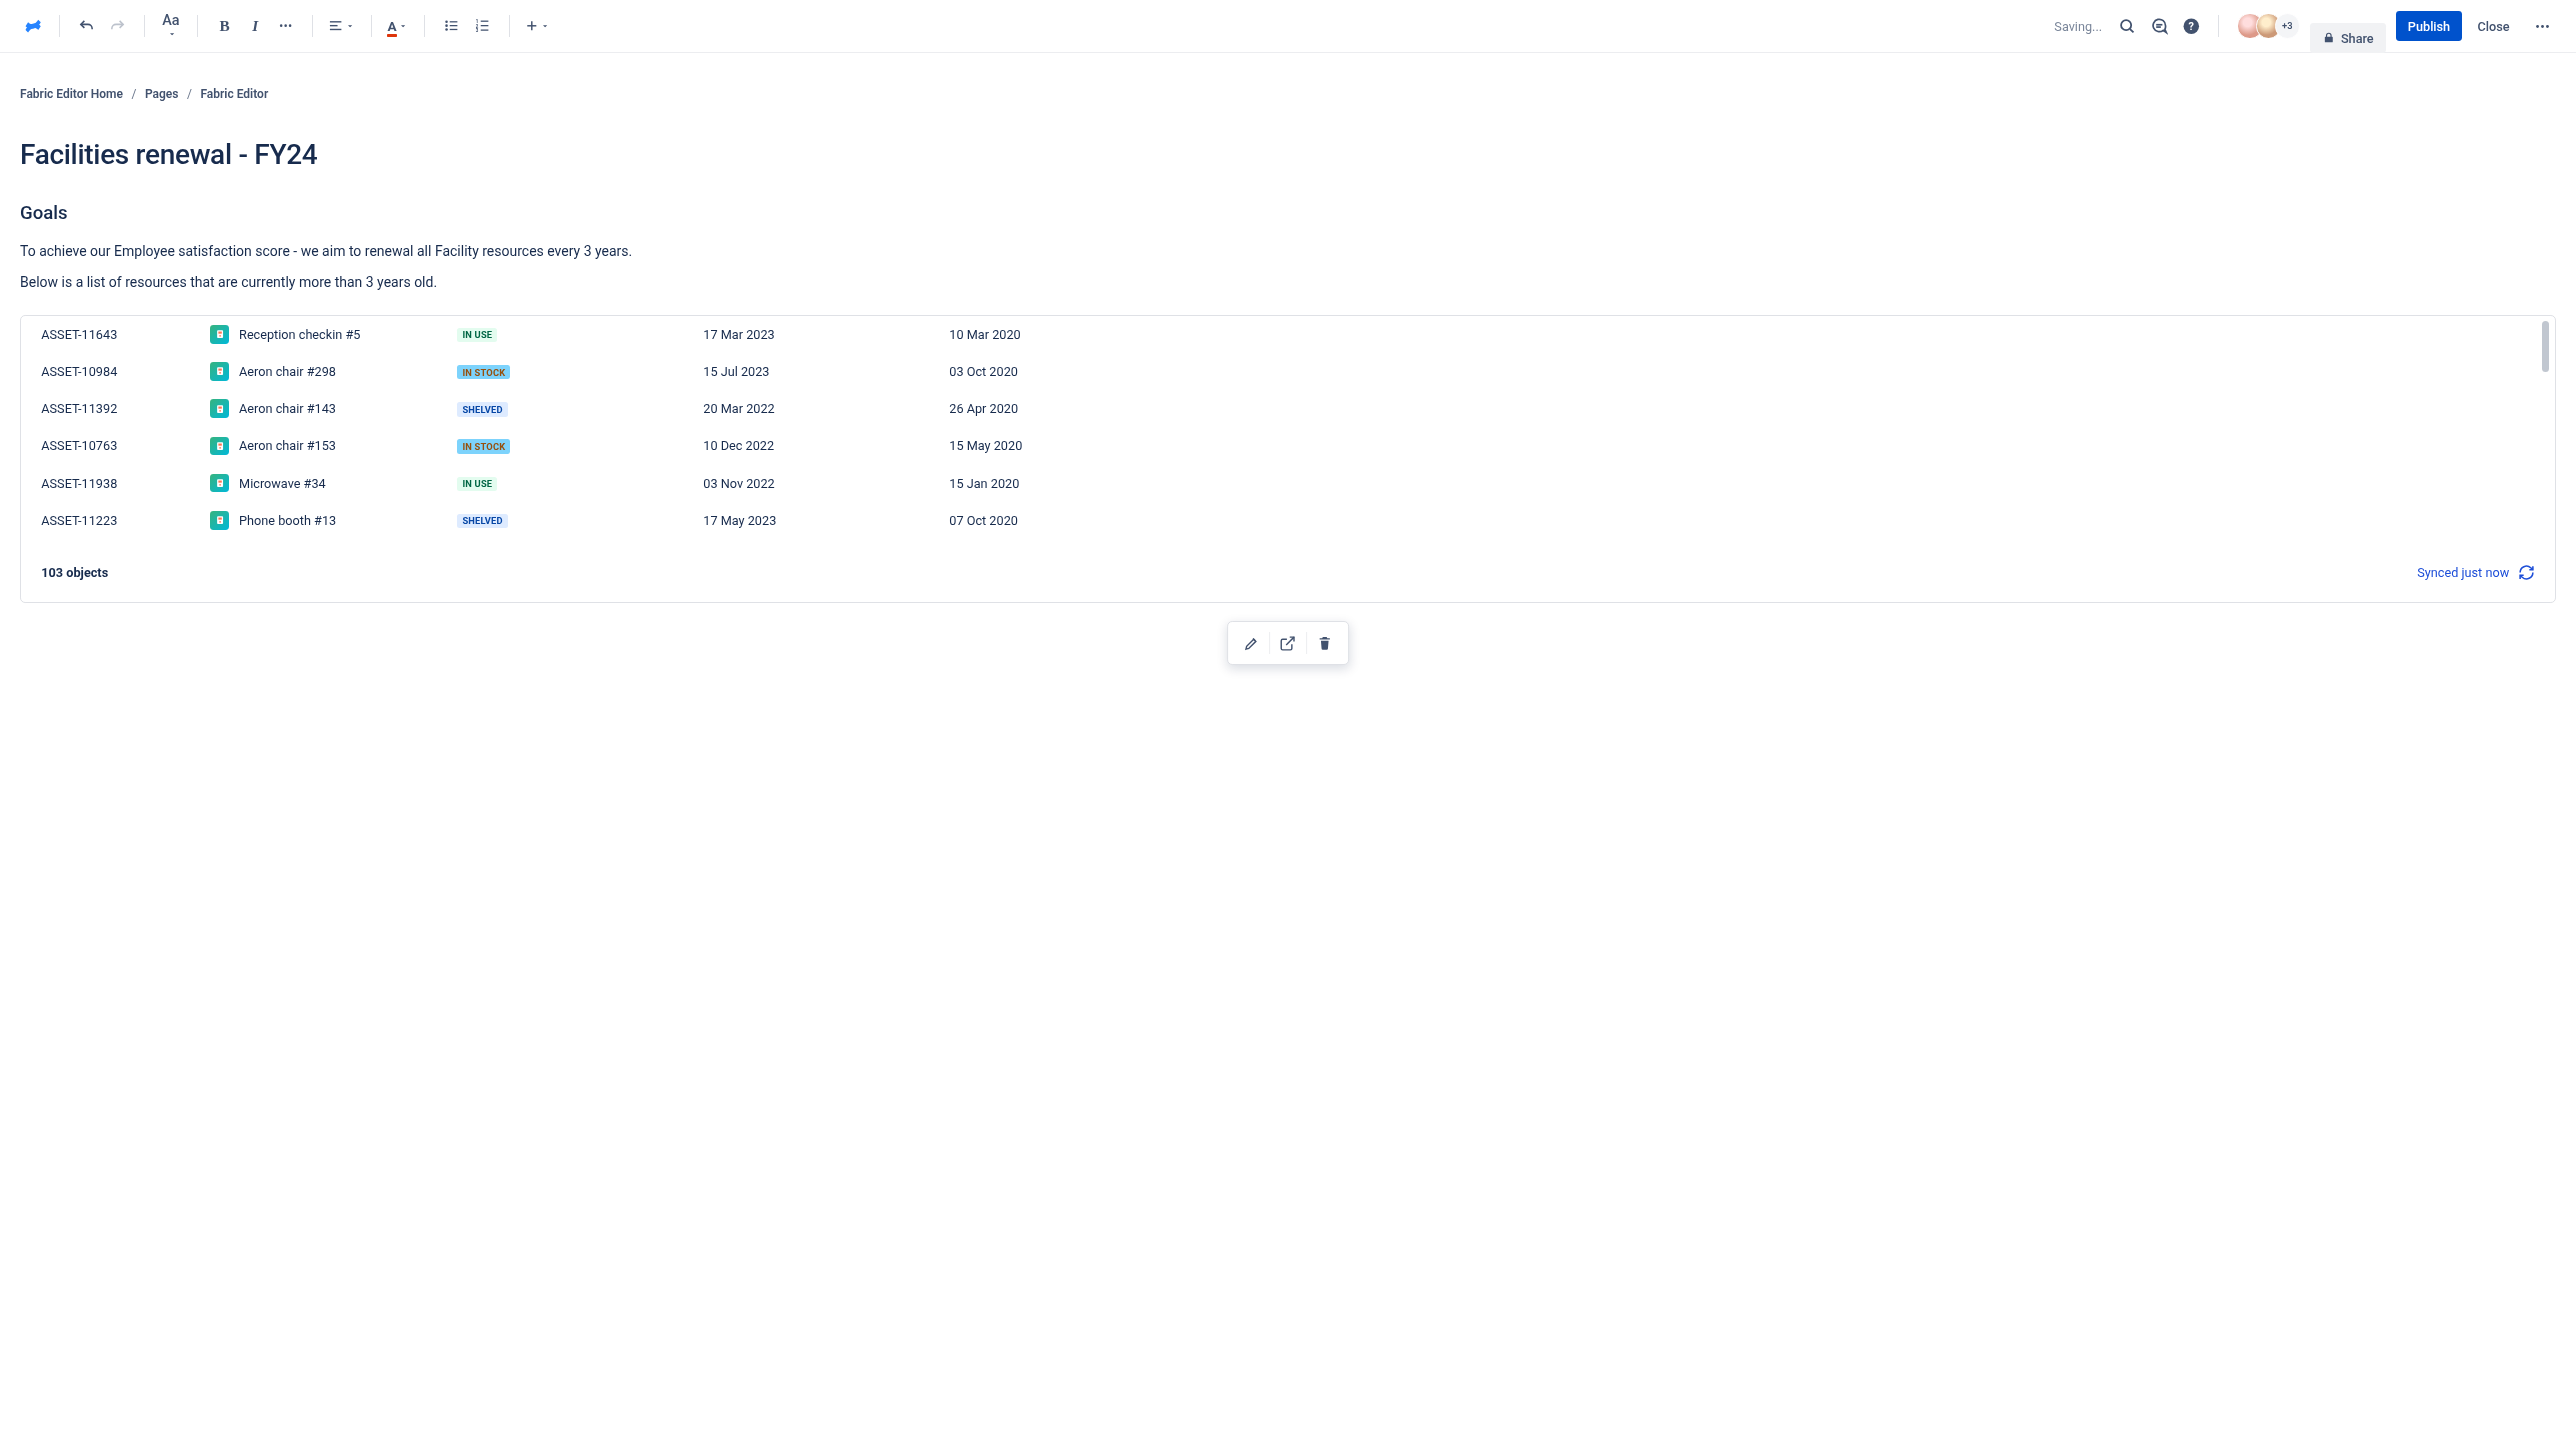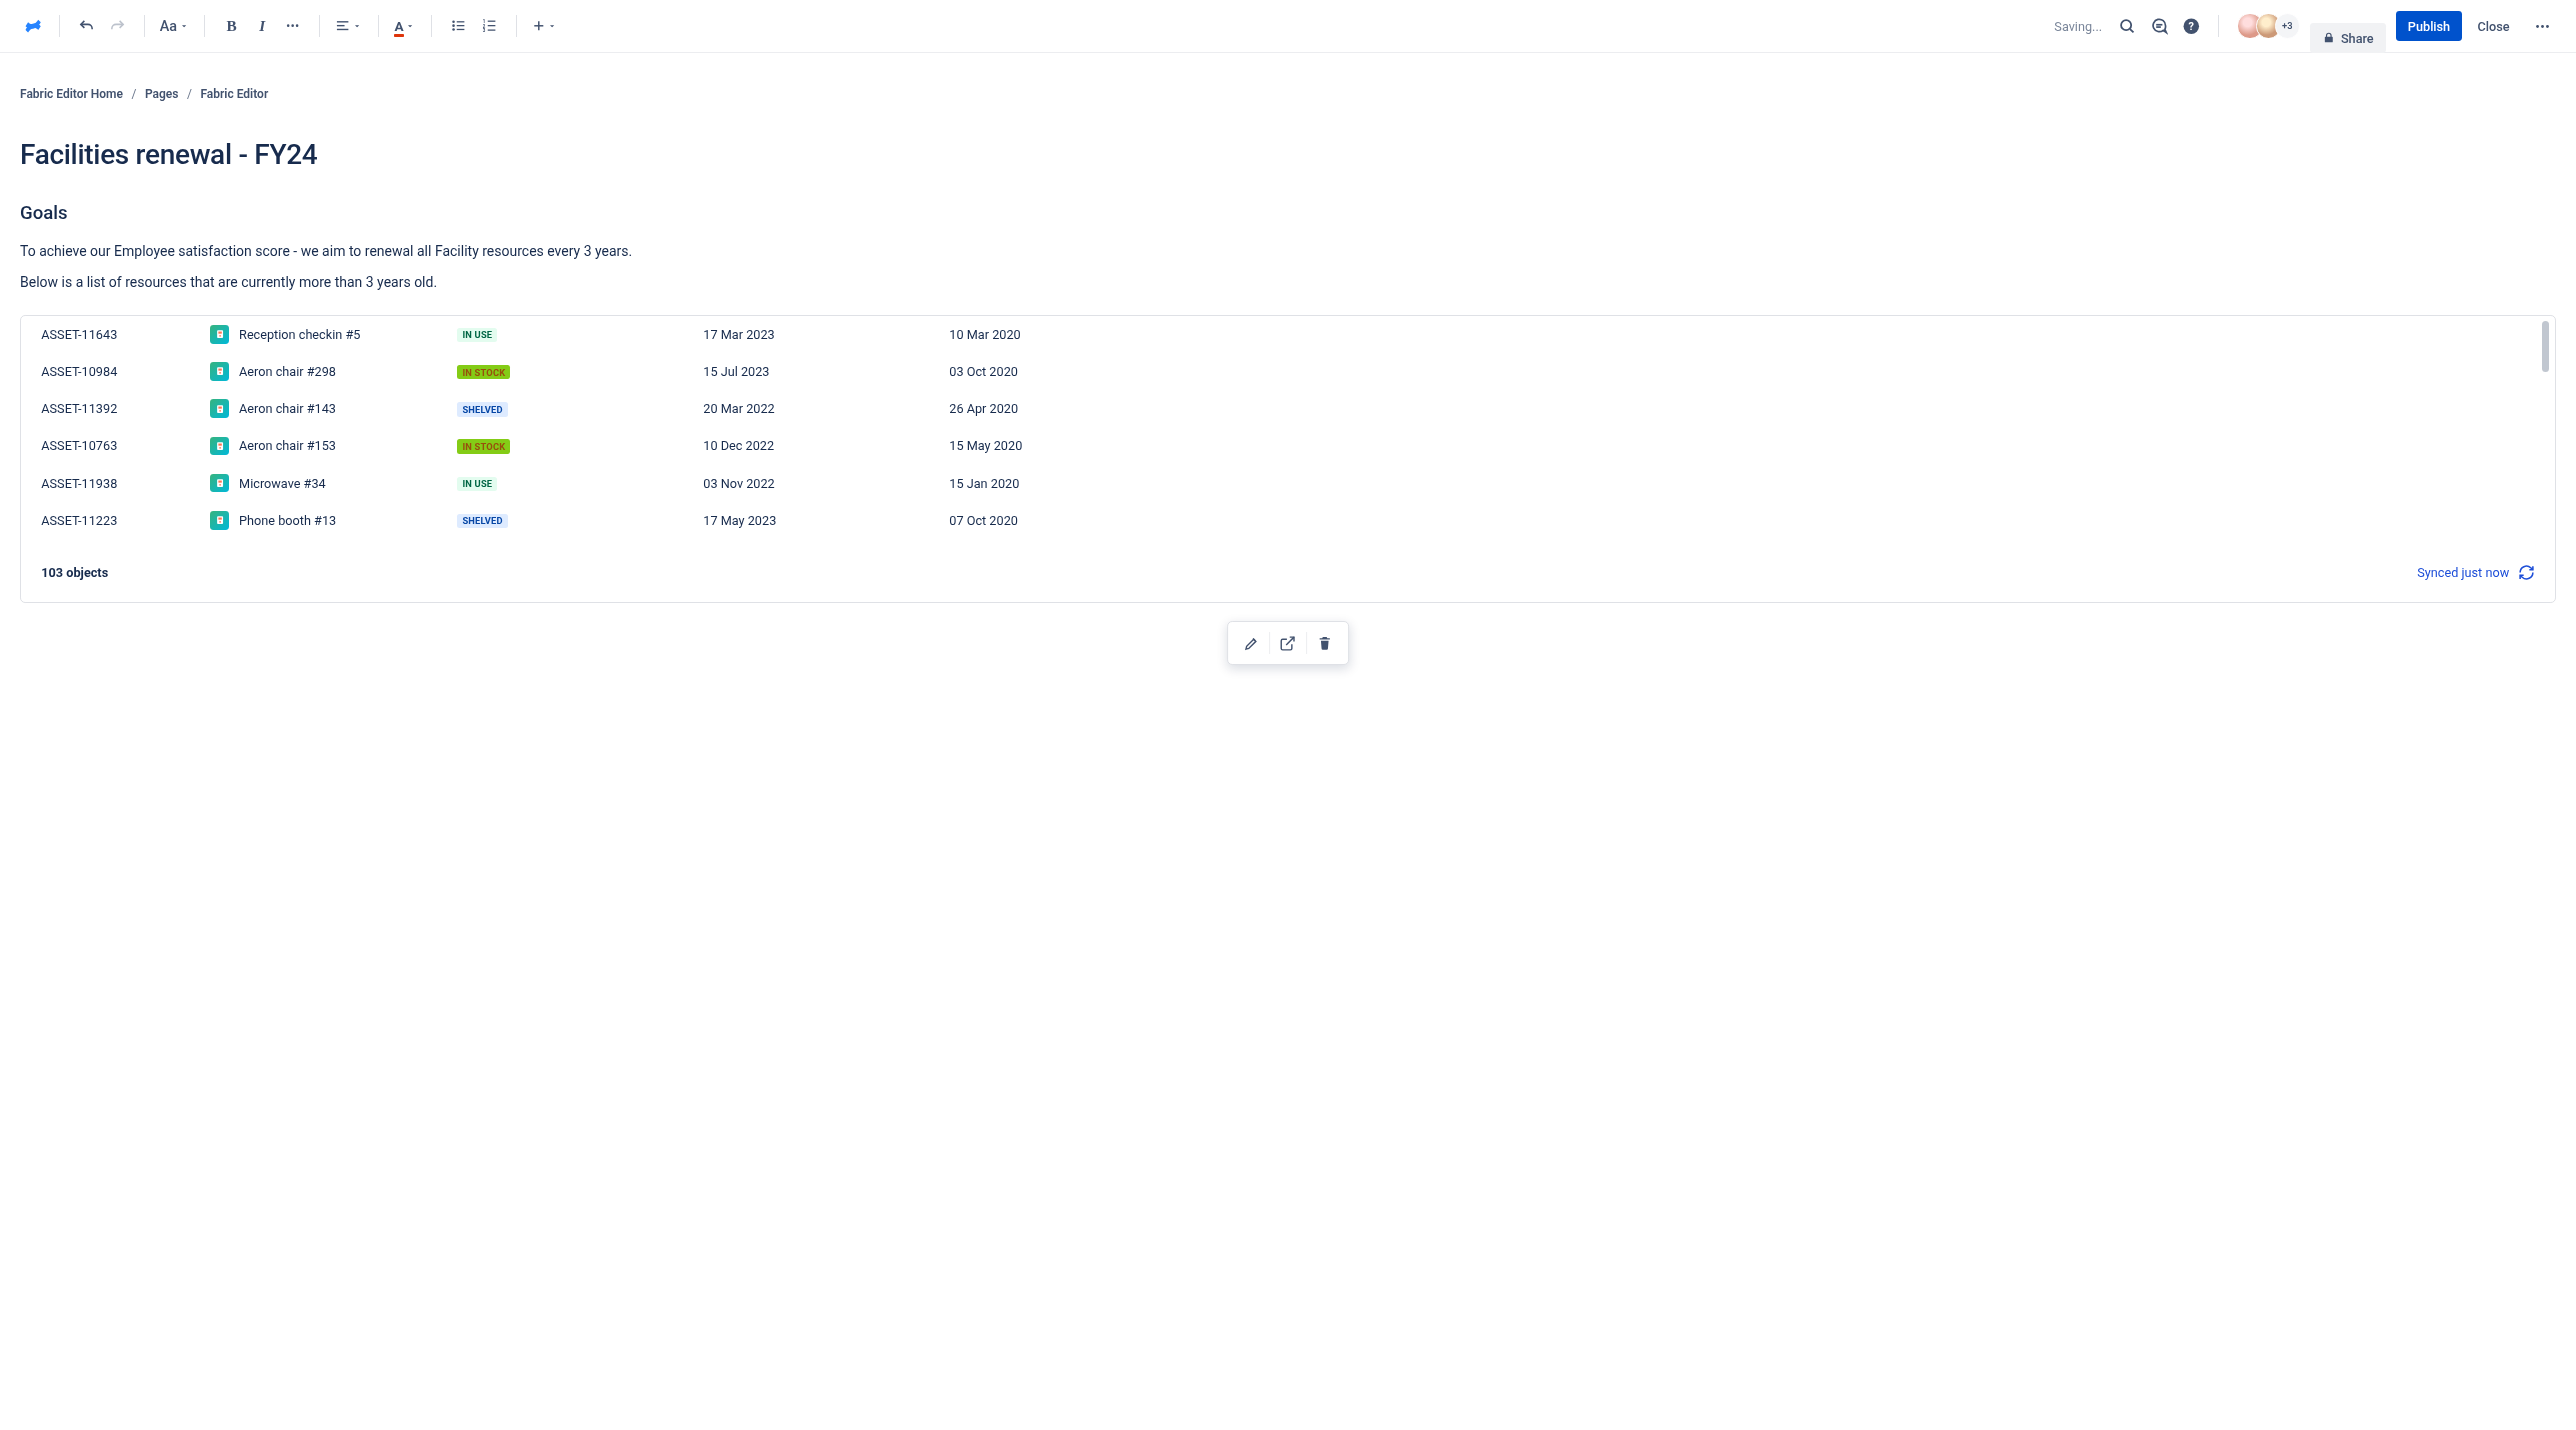--- a/index.html
+++ b/index.html
@@ -185,21 +185,21 @@
   .status-pill {
     display:inline-block;
     padding: 1.7px 5.1px;
     border-radius: 2.5px;
     font-size: 9.3px;
     font-weight: 700;
     letter-spacing: 0.2px;
     text-transform: uppercase;
   }
   .status-inuse   { background:#E3FCEF; color:#006644; }
-  .status-instock { background:#84cc16; color:#974F0C; }
+  .status-instock { background:#7dd3fc; color:#974F0C; }
   .status-shelved { background:#DEEBFF; color:#0747A6; }
   .scrollbar-stub {
     position:absolute;
     right:-14.4px;
     top:5.1px;
     width:7.6px;
     height:51px;
     background:#C1C7D0;
     border-radius:4.2px;
   }
@@ -257,21 +257,21 @@
         </svg>
     </div>
     <div class="tb-btn disabled">
       <svg width="17" height="17" viewBox="0 0 24 24" fill="none" stroke="currentColor" stroke-width="2.2">
           <path d="M15 14l5-5-5-5"></path>
           <path d="M20 9H10a6 6 0 00-6 6v1"></path>
         </svg>
     </div>
   </div>
   <div class="tb-sep"></div>
-  <div class="tb-btn" style="font-size:14.4px; font-weight:500; color:#42526E;">
+  <div class="tb-btn" style="font-size:14.4px; font-weight:500; color:#42526E;flex-direction:column;">
     <span>Aa</span>
     <svg class="tb-caret" width="10.2" height="10.2" viewBox="0 0 24 24" fill="currentColor">
         <path d="M7 10l5 5 5-5z"></path>
       </svg>
   </div>
   <div class="tb-sep"></div>
   <div class="tb-group">
     <div class="tb-btn" style="font-family:serif; font-weight:800; font-size:15.3px;">B</div>
     <div class="tb-btn" style="font-family:serif; font-style:italic; font-weight:700; font-size:15.3px;">I</div>
     <div class="tb-btn">

